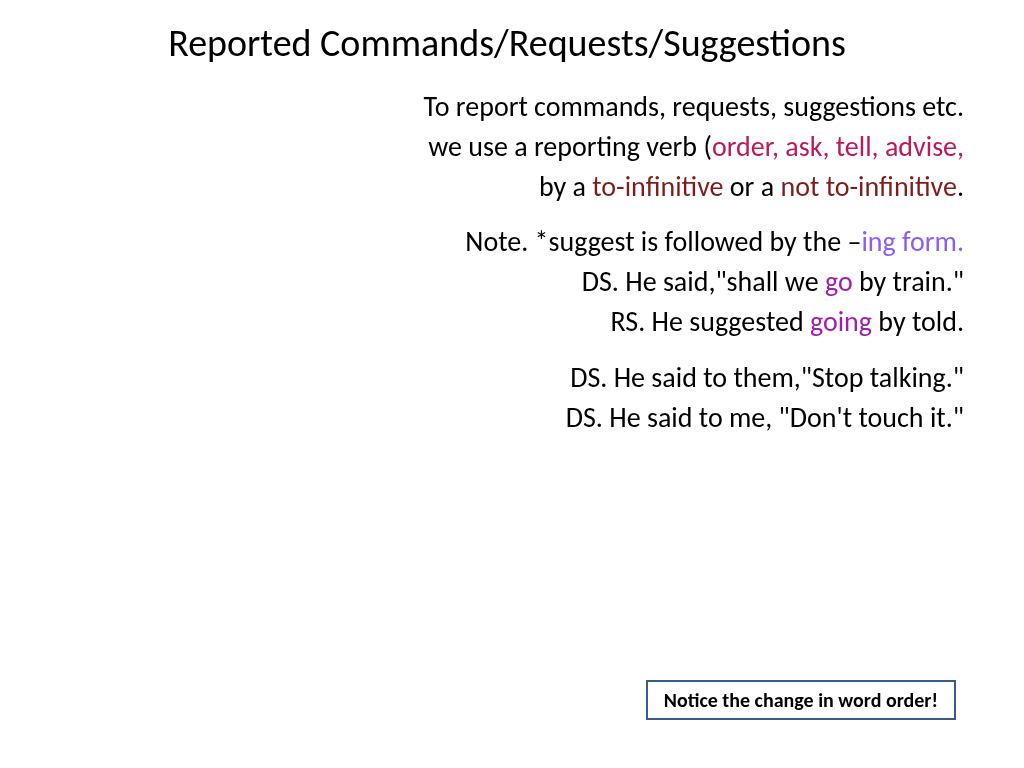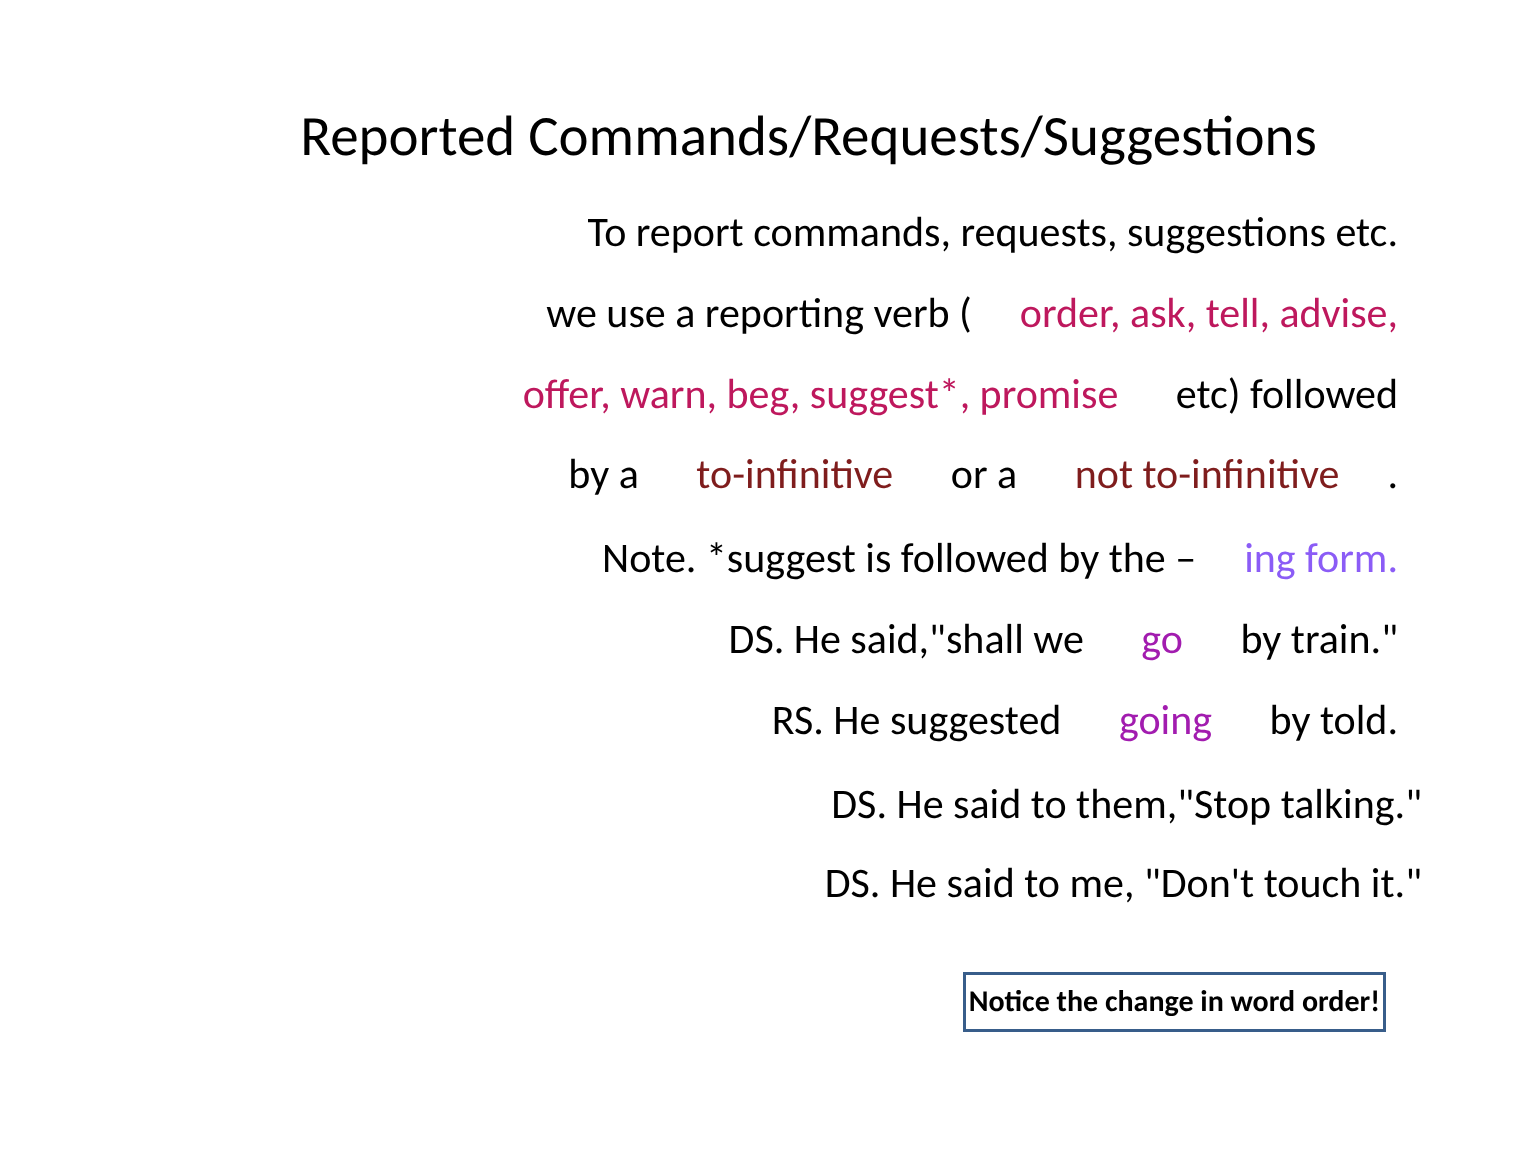--- a/index.html
+++ b/index.html
@@ -1,15 +1,15 @@
 <!DOCTYPE html>
 <html><head>
 <meta charset="utf-8">
 <style>
-  * { margin: 16px; padding: 0; box-sizing: border-box; }
+  * { margin: 0; padding: 0; box-sizing: border-box; }
   body {
     width: 1024px;
     height: 768px;
     background: #ffffff;
     font-family: Calibri, Arial, sans-serif;
     color: #000000;
     padding: 20px 60px 20px 50px;
     overflow: hidden;
   }
   .title {
@@ -32,37 +32,36 @@
   .green { color: #8b5cf6; }
   .orange { color: #a21caf; }
   .callout-wrap {
     position: absolute;
     right: 68px;
     bottom: 48px;
   }
   .callout {
     border: 2px solid #385d8a;
     background: #ffffff;
-    padding: 6px 2px;
+    padding: 6px 16px;
     font-size: 20px;
     font-weight: 700;
     color: #000000;
   }
 </style>
 </head>
 <body>
 
 <div class="title">Reported Commands/Requests/Suggestions</div>
 
 <div class="content">
 
   <div class="block1">
     <div class="line"><span>To report commands, requests, suggestions etc.</span></div>
     <div class="line"><span>we use a reporting verb (</span><span class="red">order, ask, tell, advise,</span></div>
-    <div class="line"><span class="red">offer, warn, beg, suggest*, promise</span><span> etc) followed</span></div>
     <div class="line"><span>by a </span><span class="blue">to-infinitive</span><span> or a </span><span class="blue">not to-infinitive</span><span>.</span></div>
   </div>
 
   <div class="block2">
     <div class="line"><span>Note. *suggest is followed by the –</span><span class="green">ing form.</span></div>
     <div class="line"><span>DS.  He said,"shall we </span><span class="orange">go</span><span> by train."</span></div>
     <div class="line"><span>RS.  He suggested </span><span class="orange">going</span><span> by told.</span></div>
   </div>
 
   <div class="block3">

